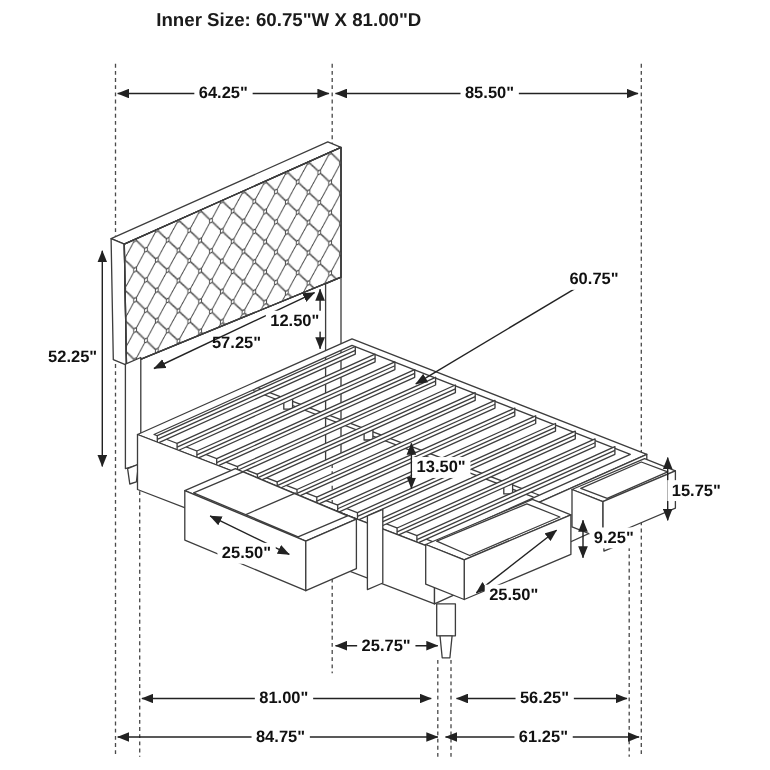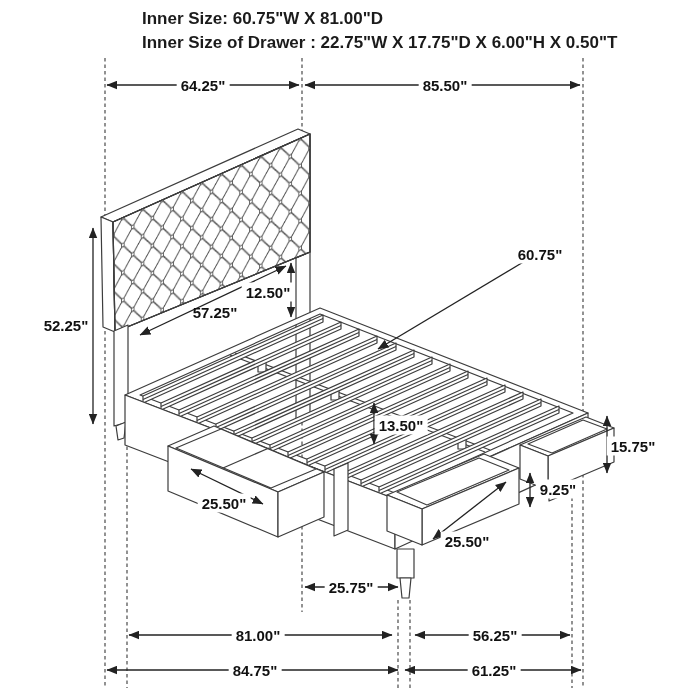--- a/index.html
+++ b/index.html
@@ -177,21 +177,20 @@
       <line x1="433" y1="539" x2="506" y2="482" marker-start="url(#arr)" marker-end="url(#arr)"></line>
       <line x1="305" y1="587" x2="398" y2="587" marker-start="url(#arr)" marker-end="url(#arr)"></line>
       <line x1="129" y1="635" x2="392" y2="635" marker-start="url(#arr)" marker-end="url(#arr)"></line>
       <line x1="415" y1="635" x2="570" y2="635" marker-start="url(#arr)" marker-end="url(#arr)"></line>
       <line x1="107" y1="670" x2="398" y2="670" marker-start="url(#arr)" marker-end="url(#arr)"></line>
       <line x1="405" y1="670" x2="581" y2="670" marker-start="url(#arr)" marker-end="url(#arr)"></line>
     </g>
   </svg>
 
   <div class="hdr" style="top:9px">Inner Size: 60.75"W X 81.00"D</div>
-  <div class="hdr" style="top:33px">Inner Size of Drawer : 22.75"W X 17.75"D X 6.00"H X 0.50"T</div>
 
   <div class="lbl" style="left:203px;top:85px">64.25"</div>
   <div class="lbl" style="left:445px;top:85px">85.50"</div>
   <div class="lbl nobg" style="left:66px;top:325px">52.25"</div>
   <div class="lbl" style="left:268px;top:292px">12.50"</div>
   <div class="lbl nobg" style="left:215px;top:312px">57.25"</div>
   <div class="lbl" style="left:540px;top:254px">60.75"</div>
   <div class="lbl" style="left:401px;top:425px">13.50"</div>
   <div class="lbl" style="left:633px;top:446px">15.75"</div>
   <div class="lbl" style="left:558px;top:489px">9.25"</div>

